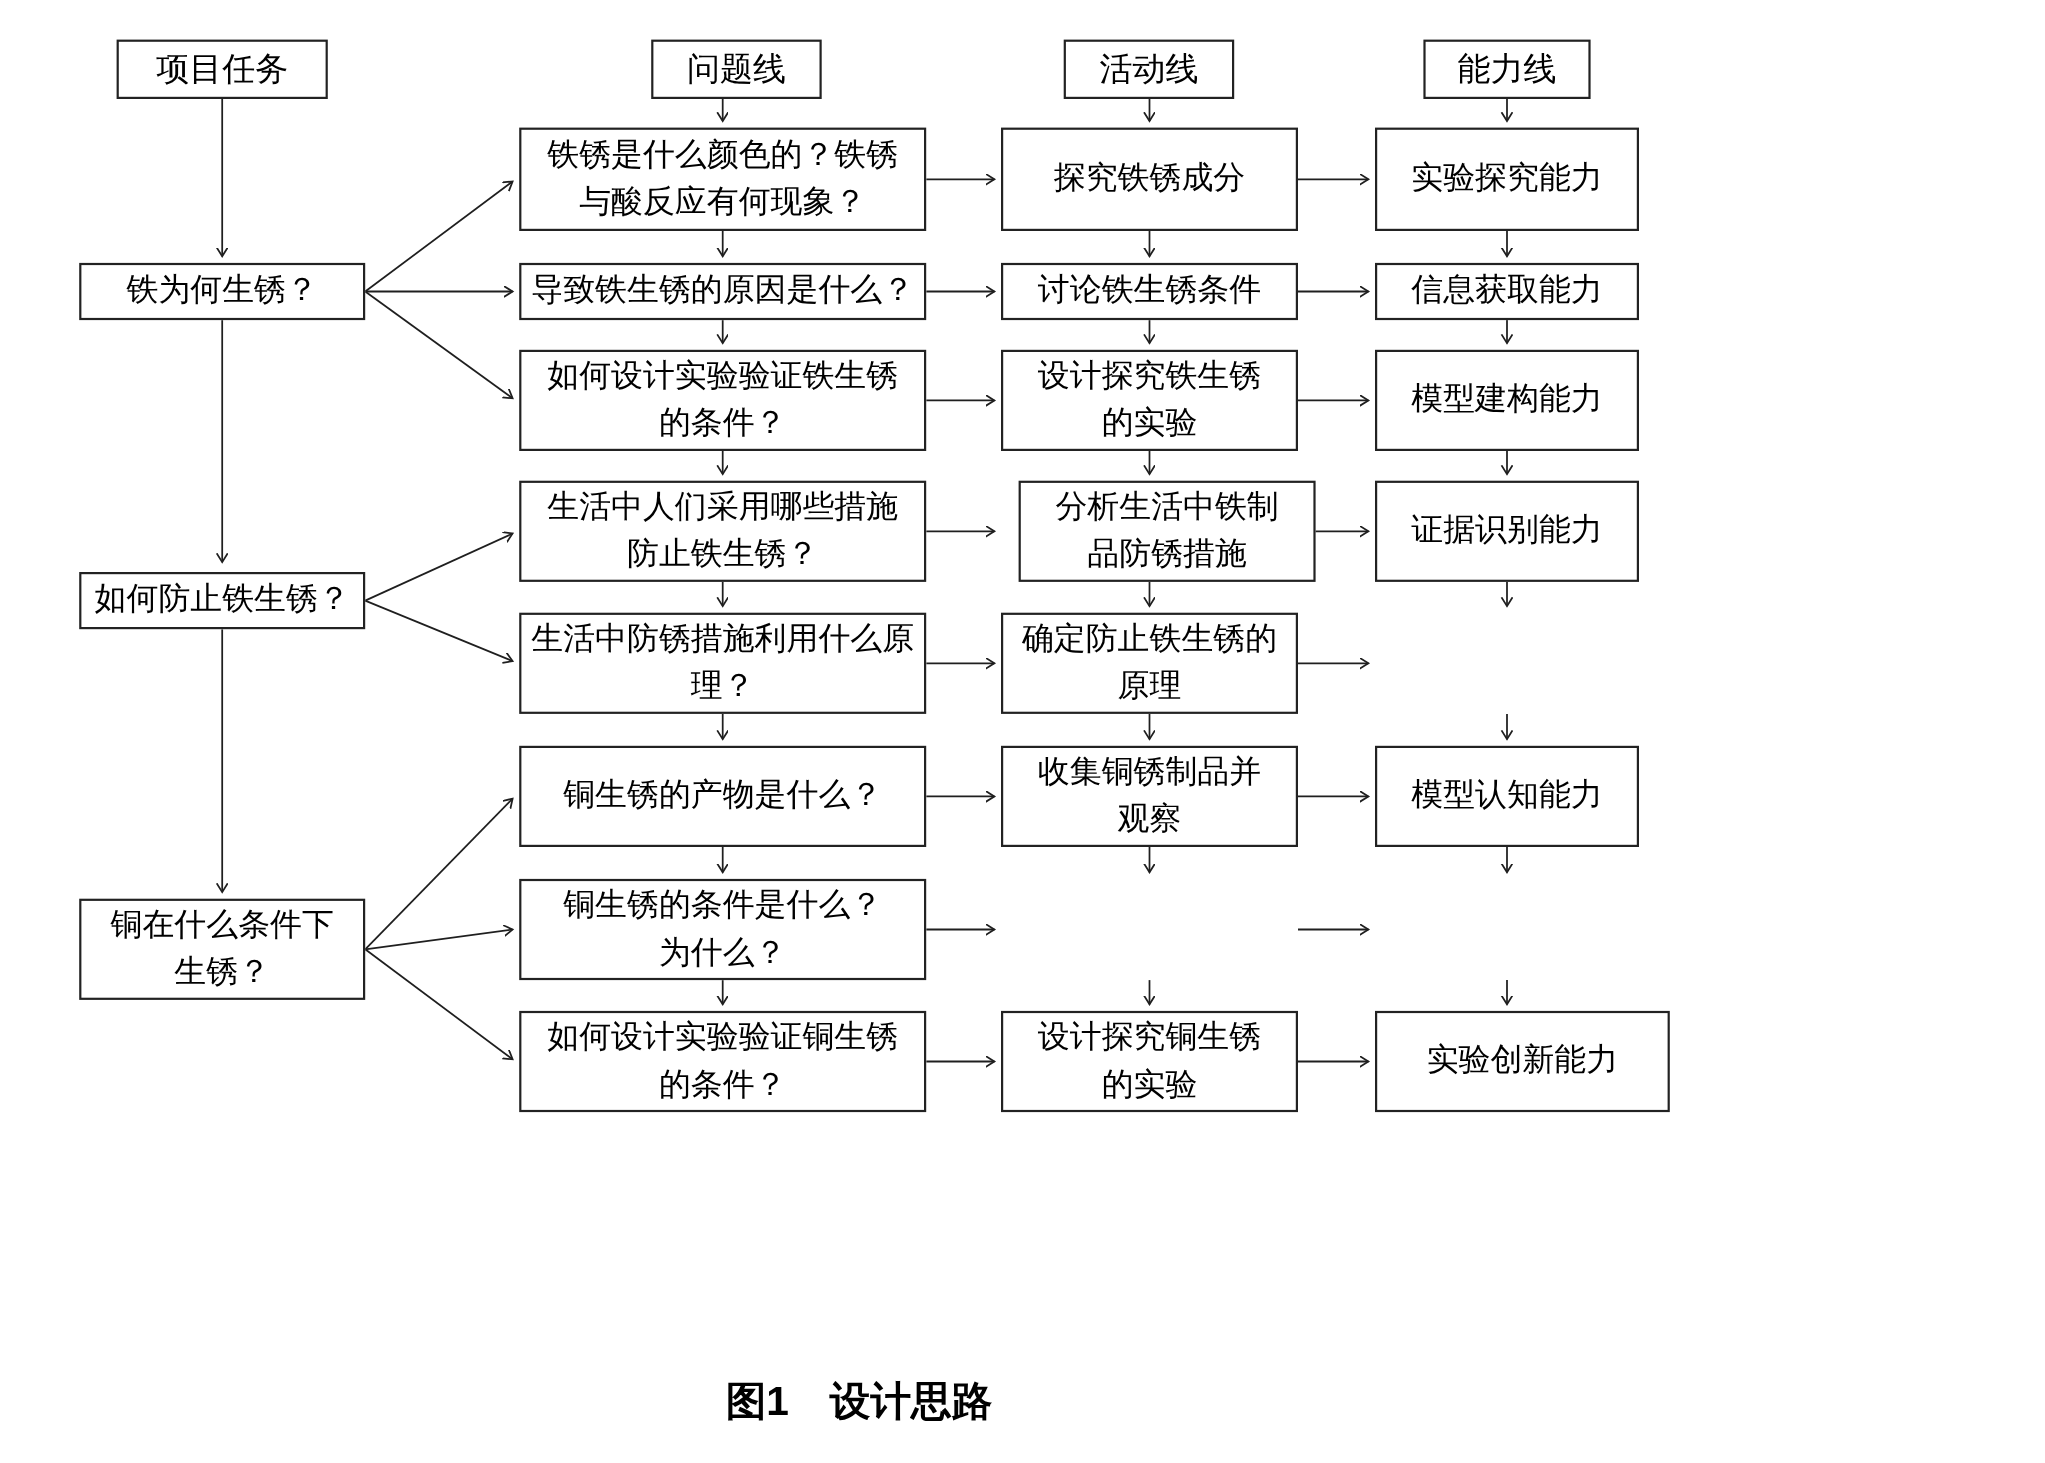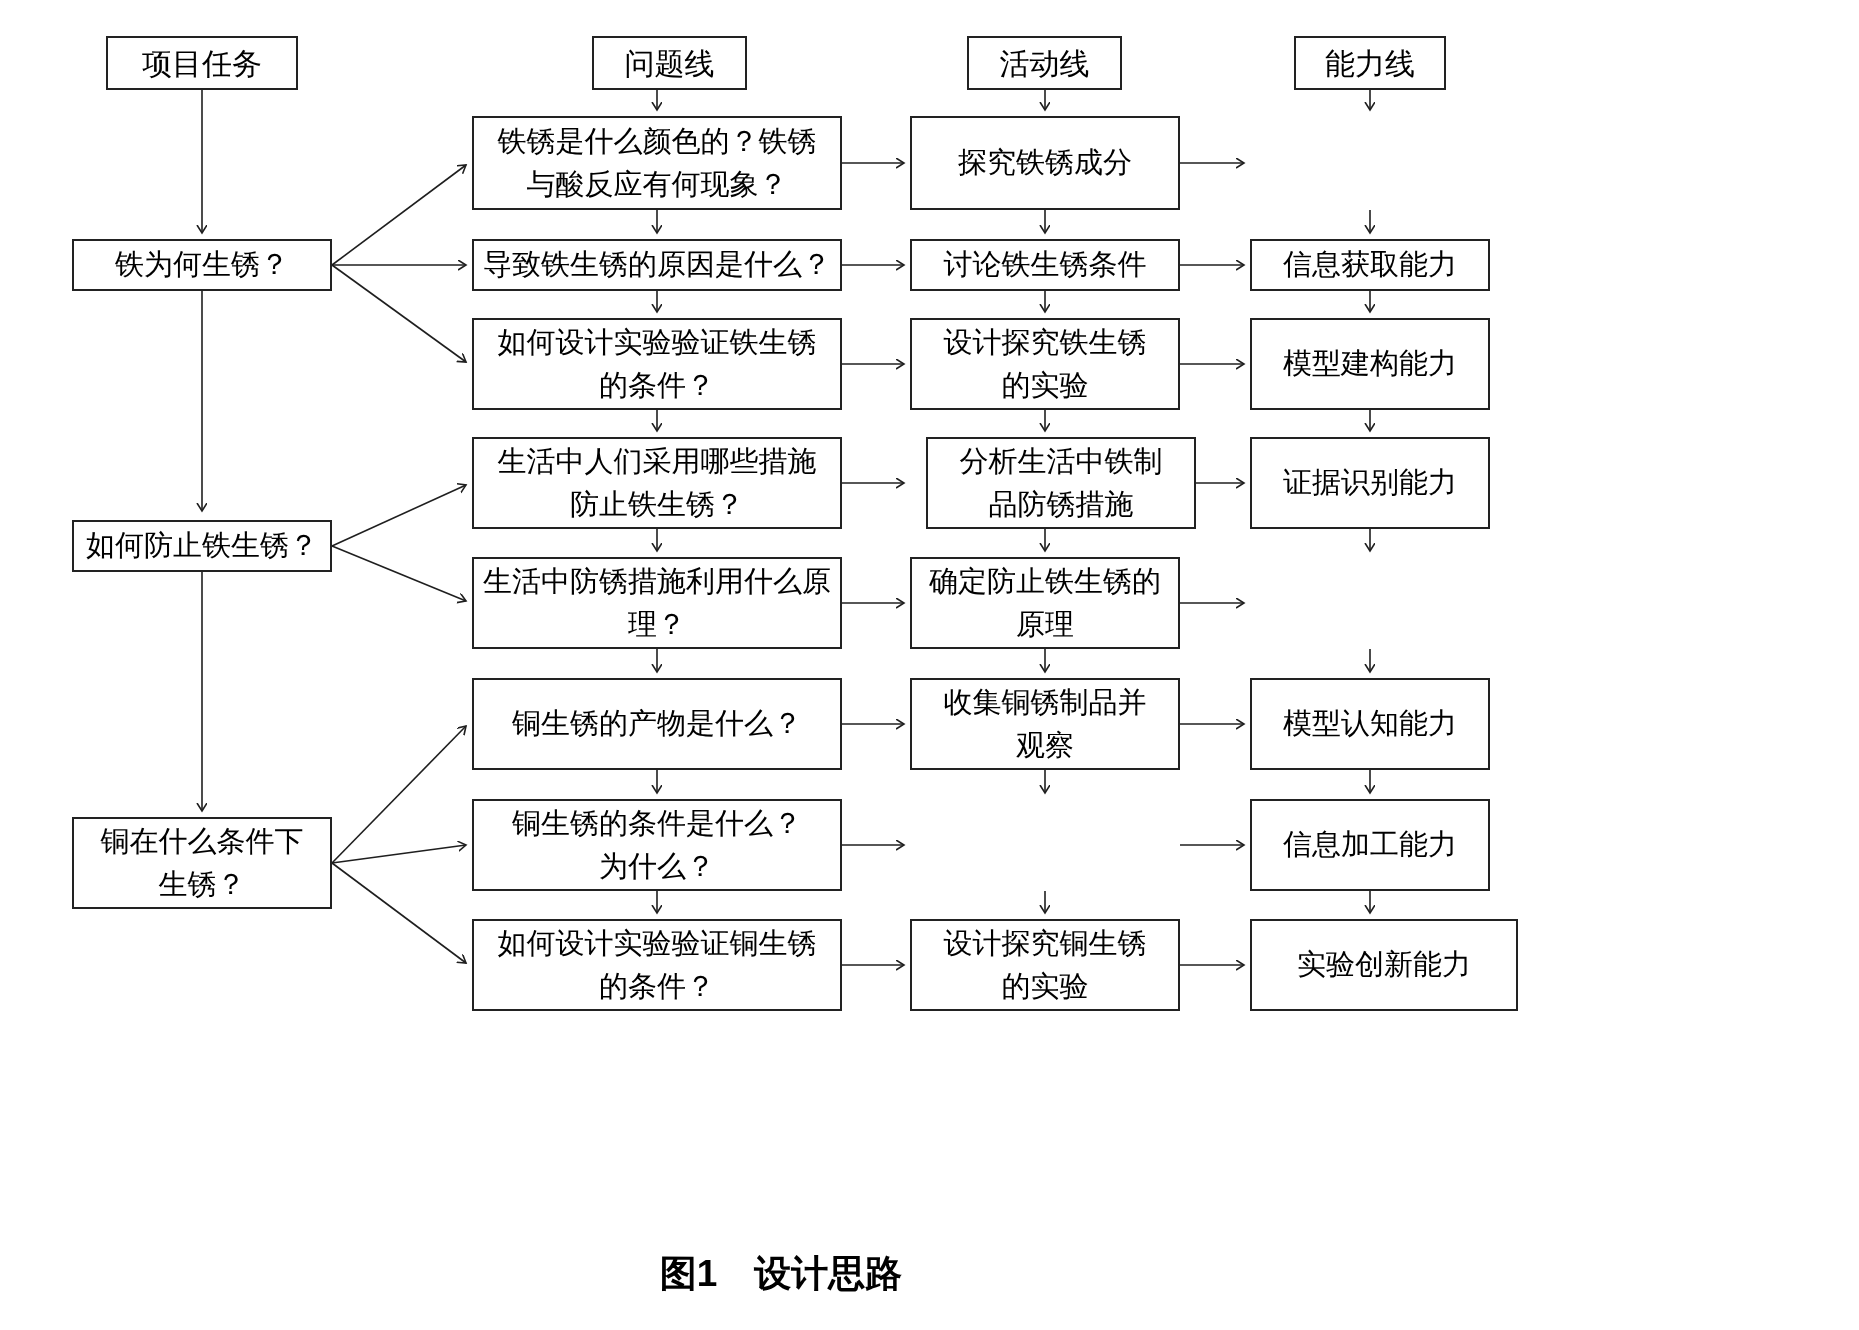--- a/index.html
+++ b/index.html
@@ -159,22 +159,22 @@
 的实验</div>
   <div class="box" style="left:910px; top:437px; width:270px; height:92px;margin-left:16px;">分析生活中铁制
 品防锈措施</div>
   <div class="box" style="left:910px; top:557px; width:270px; height:92px;">确定防止铁生锈的
 原理</div>
   <div class="box" style="left:910px; top:678px; width:270px; height:92px;">收集铜锈制品并
 观察</div>
   <div class="box" style="left:910px; top:919px; width:270px; height:92px;">设计探究铜生锈
 的实验</div>
 
+  <div class="box" style="left:1250px; top:116px; width:240px; height:94px;">实验探究能力</div>
   <div class="box" style="left:1250px; top:239px; width:240px; height:52px;">信息获取能力</div>
   <div class="box" style="left:1250px; top:318px; width:240px; height:92px;">模型建构能力</div>
   <div class="box" style="left:1250px; top:437px; width:240px; height:92px;">证据识别能力</div>
   <div class="box" style="left:1250px; top:678px; width:240px; height:92px;">模型认知能力</div>
-  <div class="box" style="left:1250px; top:799px; width:240px; height:92px;">信息加工能力</div>
   <div class="box" style="left:1250px; top:919px; width:268px; height:92px;">实验创新能力</div>
 
   <div class="caption">图1　设计思路</div>
 
 </div>
 
 </body></html>

